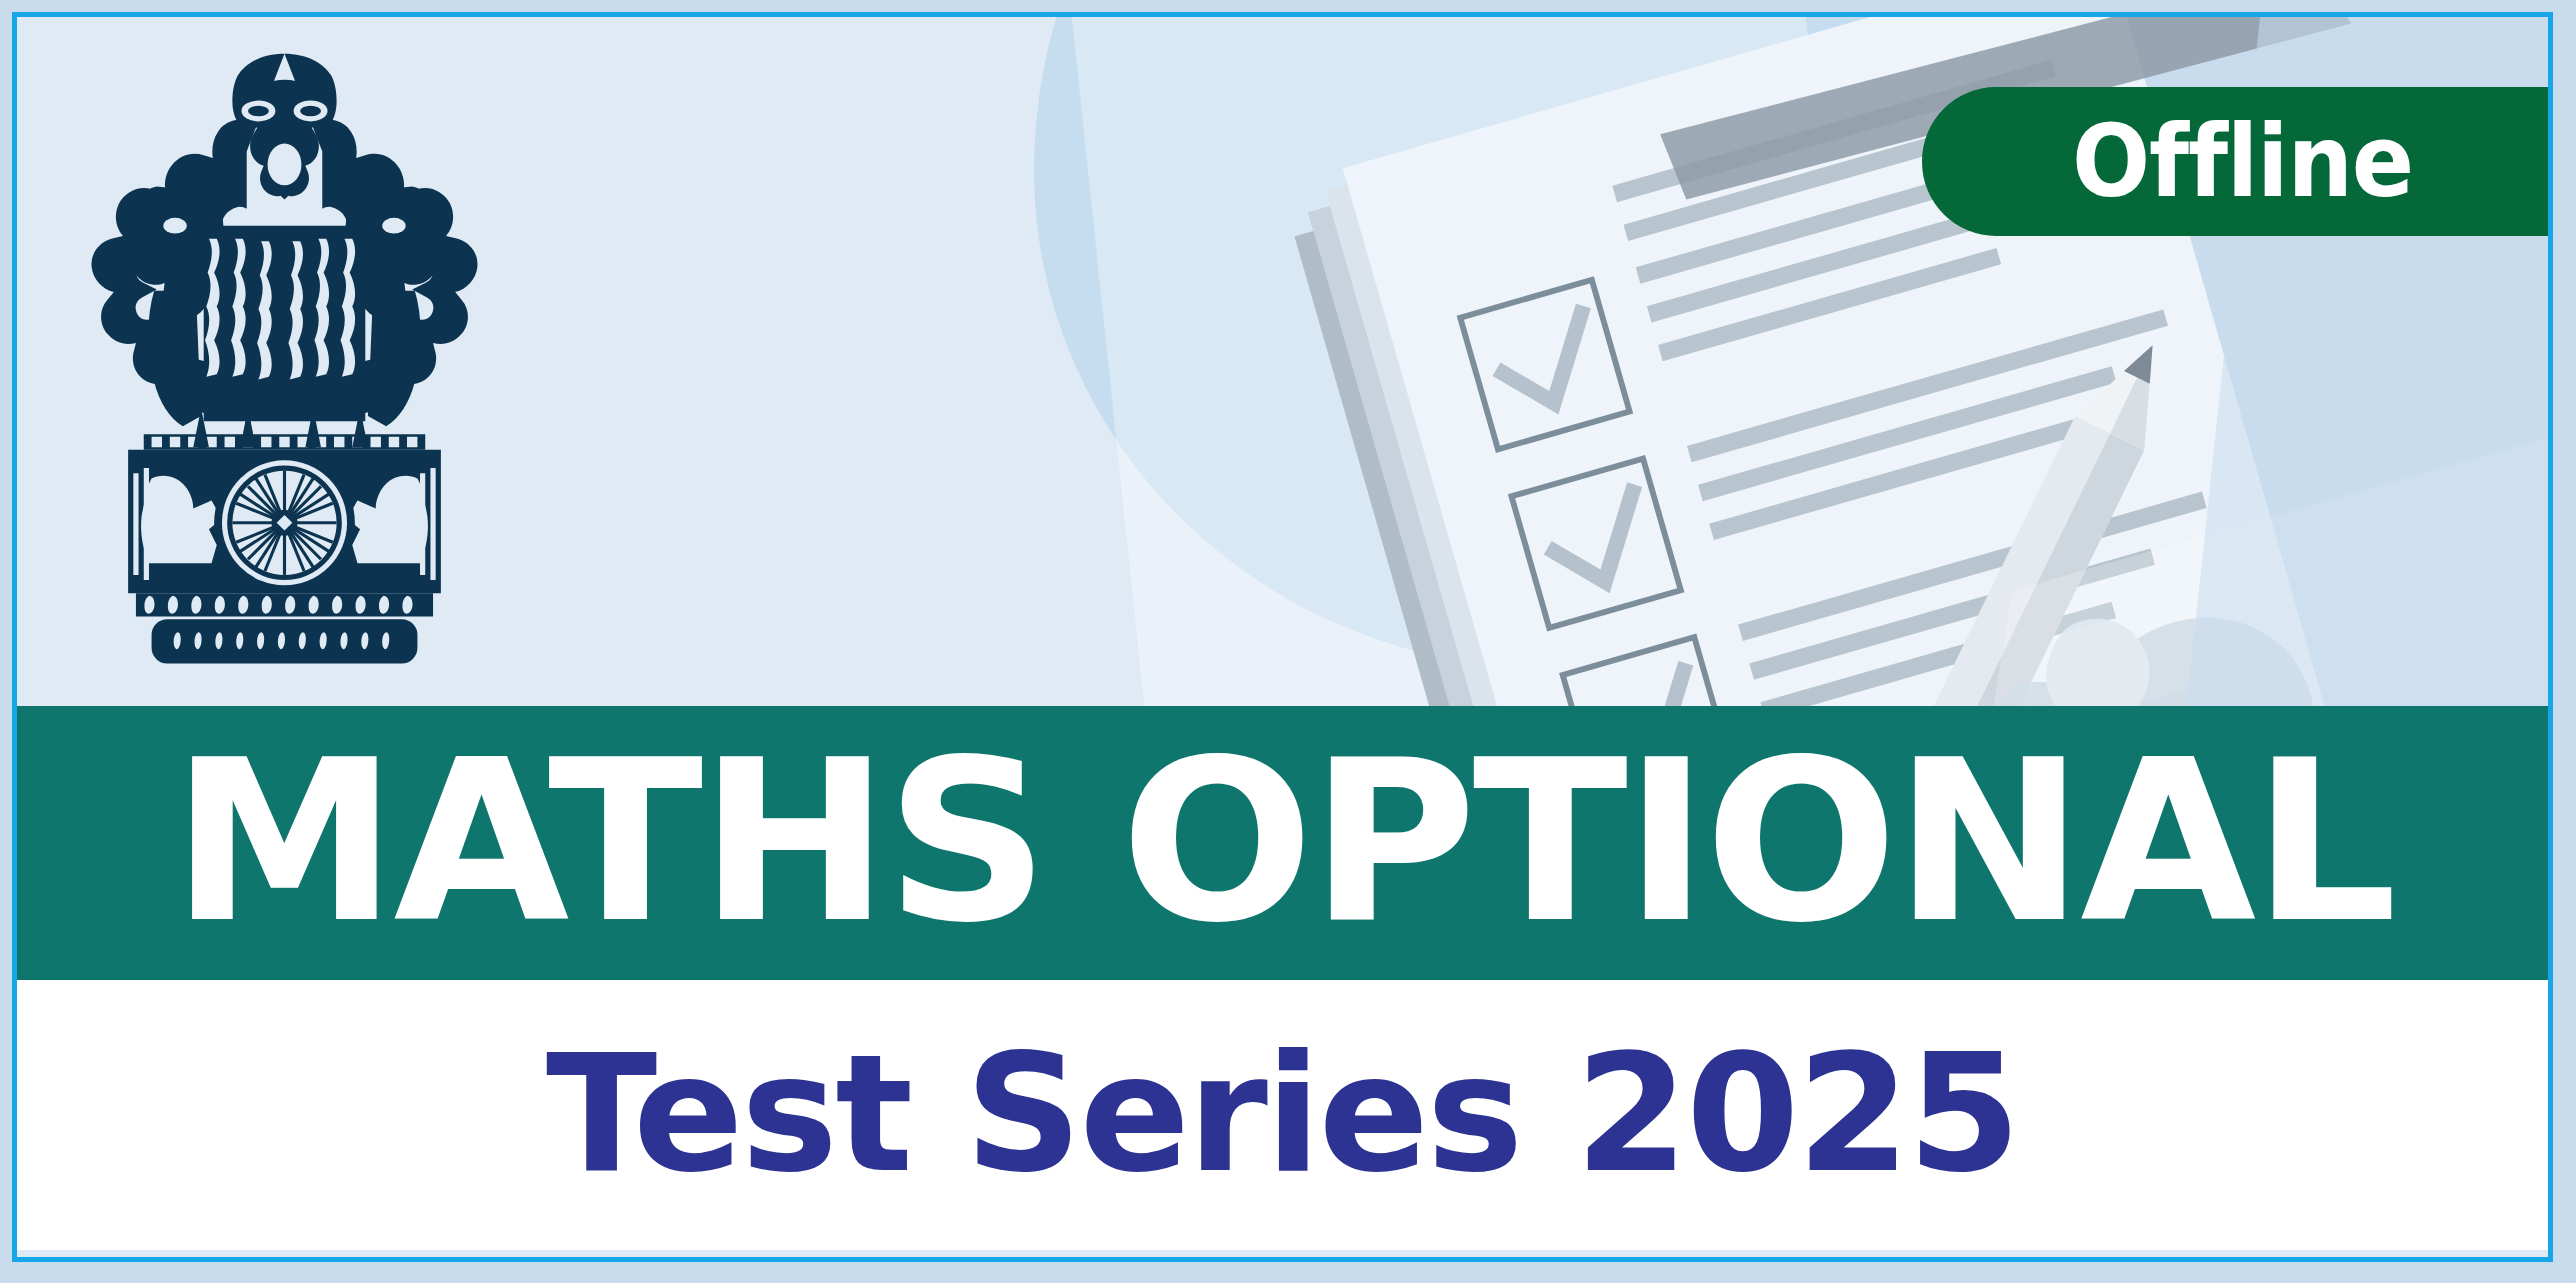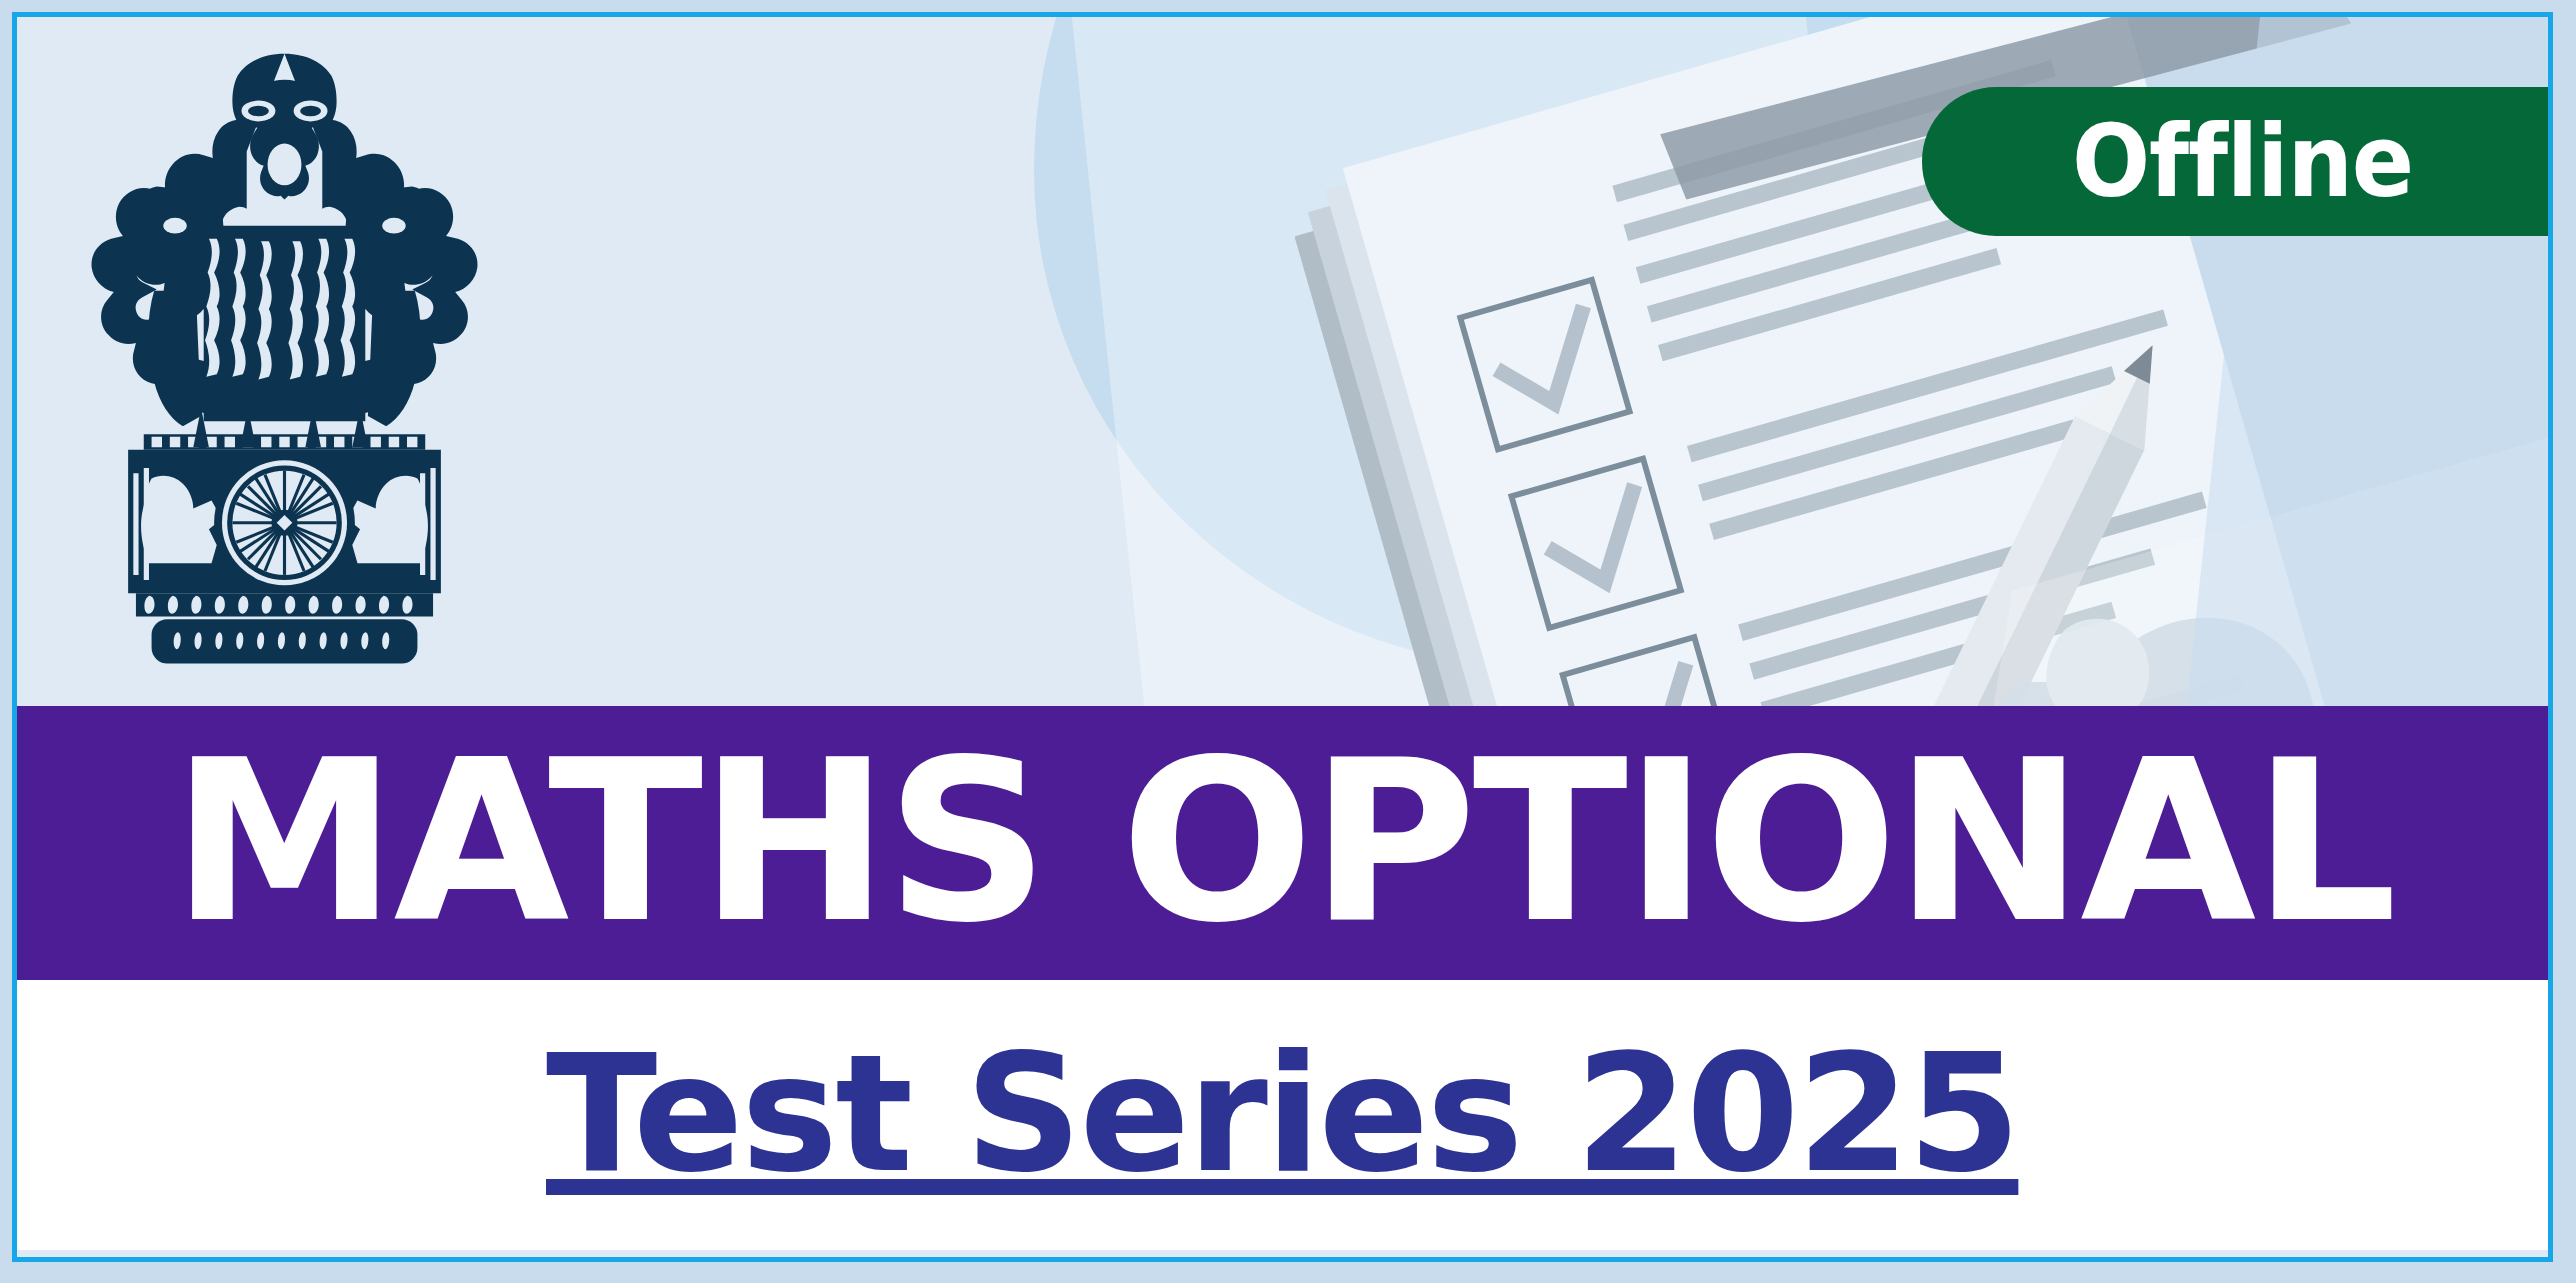--- a/index.html
+++ b/index.html
@@ -63,21 +63,21 @@
     letter-spacing:-1.3px;
     line-height:1;
     font-family:"DejaVu Sans",sans-serif;
     transform:scaleX(.93);
     transform-origin:left center;
   }
 
   
   .title-band{
     position:absolute;left:0;top:689px;width:100%;height:274px;
-    background:#4c1d95;
+    background:#0f766e;
     display:flex;align-items:center;justify-content:center;
     z-index:5;
   }
   .title-text{
     color:#ffffff;
     font-family:"DejaVu Sans",sans-serif;
     font-weight:700;
     font-size:223px;
     line-height:.86;
     letter-spacing:-3.9px;
@@ -94,21 +94,20 @@
   }
   .subtitle-text{
     color:#2d3392;
     font-family:"DejaVu Sans",sans-serif;
     font-weight:700;
     font-size:163px;
     line-height:.9;
     letter-spacing:-2.6px;
     white-space:nowrap;
     transform:scaleX(1.0);
-    text-decoration:underline;
   }
 </style>
 </head>
 <body>
 
 <div class="poster">
 
   <div class="frame">
 
     <div class="bg-base"></div>

